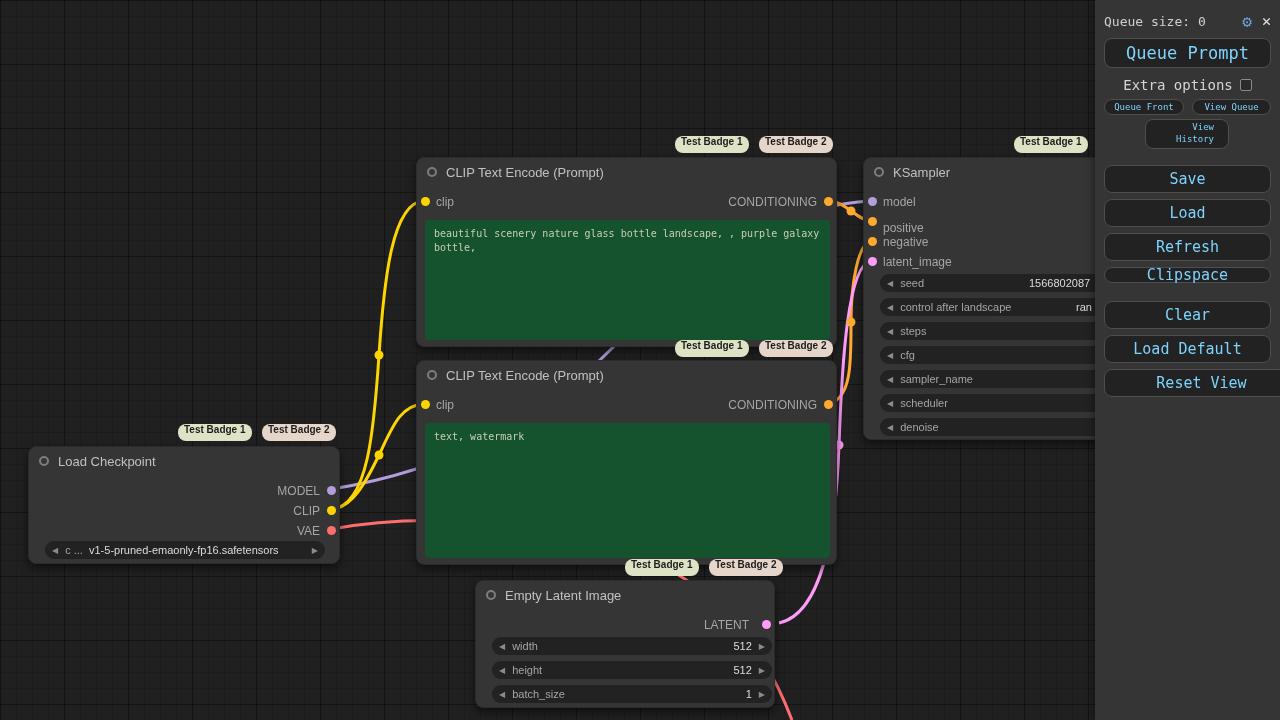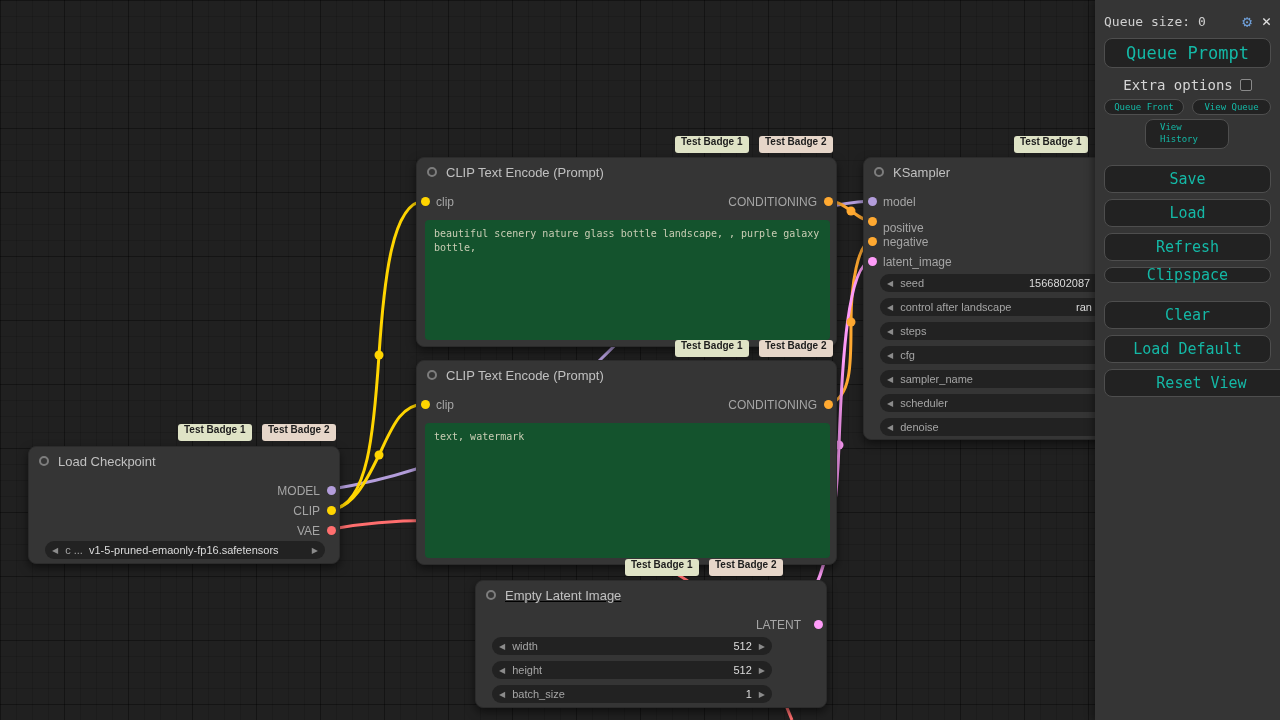--- a/index.html
+++ b/index.html
@@ -42,35 +42,35 @@
     position:absolute; background:#222; border-radius:9px; height:18px;
     display:flex; align-items:center; color:#a5a5a5; font-size:11px; overflow:hidden;
   }
   .w-arrow { color:#8b8b8b; font-size:8px; padding:0 7px; flex:0 0 auto; }
   .w-label { white-space:nowrap; }
   .w-value { margin-left:auto; color:#dcdcdc; white-space:nowrap; }
   .w-value-abs { position:absolute; color:#dcdcdc; white-space:nowrap; top:0; line-height:18px; }
   .badge {
     position:absolute; height:17px; line-height:17px; padding:0 6px;
     font:bold 10px "Liberation Sans", sans-serif; color:#1d1d1d;
-    border-radius:3px; z-index:4; white-space:nowrap;
+    border-radius:8px; z-index:4; white-space:nowrap;
   }
   .badge-1 { background:#dfe3c6; }
   .badge-2 { background:#e6d6c9; }
 
   
   #sidebar {
     position:absolute; top:0; right:0; width:185px; height:720px;
     background:#353535; z-index:10; font-family:"DejaVu Sans Mono", monospace;
     box-shadow:-2px 0 8px rgba(0,0,0,.4);
   }
   .sb-btn {
     position:absolute; background:#222; border:1px solid #4e4e4e; border-radius:8px;
-    color:#14b8a6; font-family:inherit; display:flex; align-items:center;
-    justify-content:center; cursor:pointer; text-align:left;
+    color:#7dd3fc; font-family:inherit; display:flex; align-items:center;
+    justify-content:center; cursor:pointer; text-align:right;
   }
   #queue-size-row { position:absolute; top:11px; left:9px; right:9px; height:20px;
     display:flex; align-items:center; color:#cfcfcf; font-size:13px; }
   #gear { margin-left:auto; color:#6f9fd8; font-size:16px; cursor:pointer; }
   #close-x { margin-left:10px; color:#e0e0e0; font-size:15px; cursor:pointer; }
   #extra-row { position:absolute; top:77px; left:0; width:185px; height:16px;
     display:flex; align-items:center; justify-content:center; gap:7px;
     color:#d5d5d5; font-size:14px; }
   #extra-checkbox { width:12px; height:12px; border:1px solid #8a8a8a; background:#2a2a2a;
     border-radius:2px; display:inline-block; cursor:pointer; }
@@ -177,21 +177,21 @@
     <span class="slot-dot dot-vae" style="right:3px; top:79px;"></span>
     <div class="slot-row" style="right:19px; top:75px;">VAE</div>
     <div class="widget" style="left:16px; top:94px; width:280px;">
       <span class="w-arrow">◀</span>
       <span class="w-label">c ...</span>
       <span class="w-value-abs" style="left:44px;">v1-5-pruned-emaonly-fp16.safetensors</span>
       <span class="w-arrow" style="margin-left:auto;">▶</span>
     </div>
   </div>
 
-  <div class="node" style="left:475px; top:580px; width:352px; height:128px;text-decoration:underline;">
+  <div class="node" style="left:475px; top:580px; width:300px; height:128px;">
     <div class="node-header">
       <span class="collapse-dot"></span>
       <span class="node-title">Empty Latent Image</span>
     </div>
     <span class="slot-dot dot-latent" style="right:3px; top:39px;"></span>
     <div class="slot-row" style="right:25px; top:35px;">LATENT</div>
     <div class="widget" style="left:16px; top:56px; width:280px;">
       <span class="w-arrow">◀</span>
       <span class="w-label">width</span>
       <span class="w-value">512</span>

